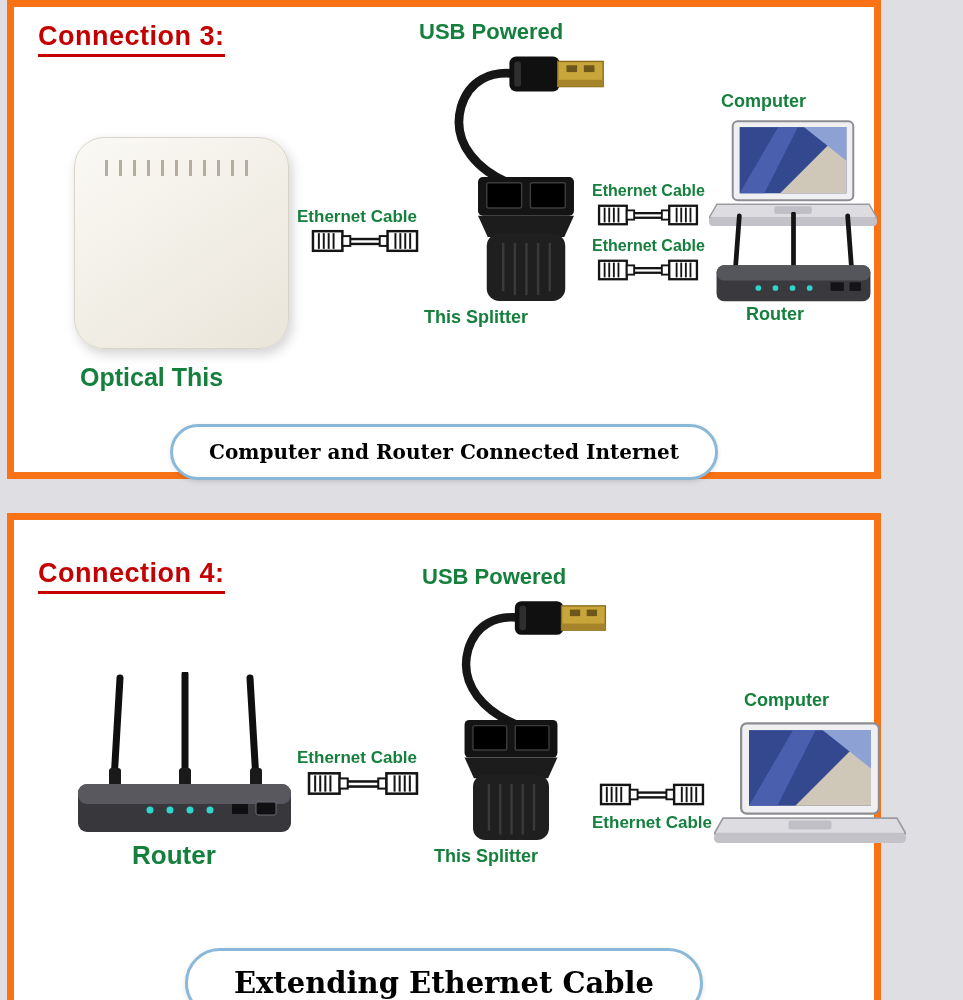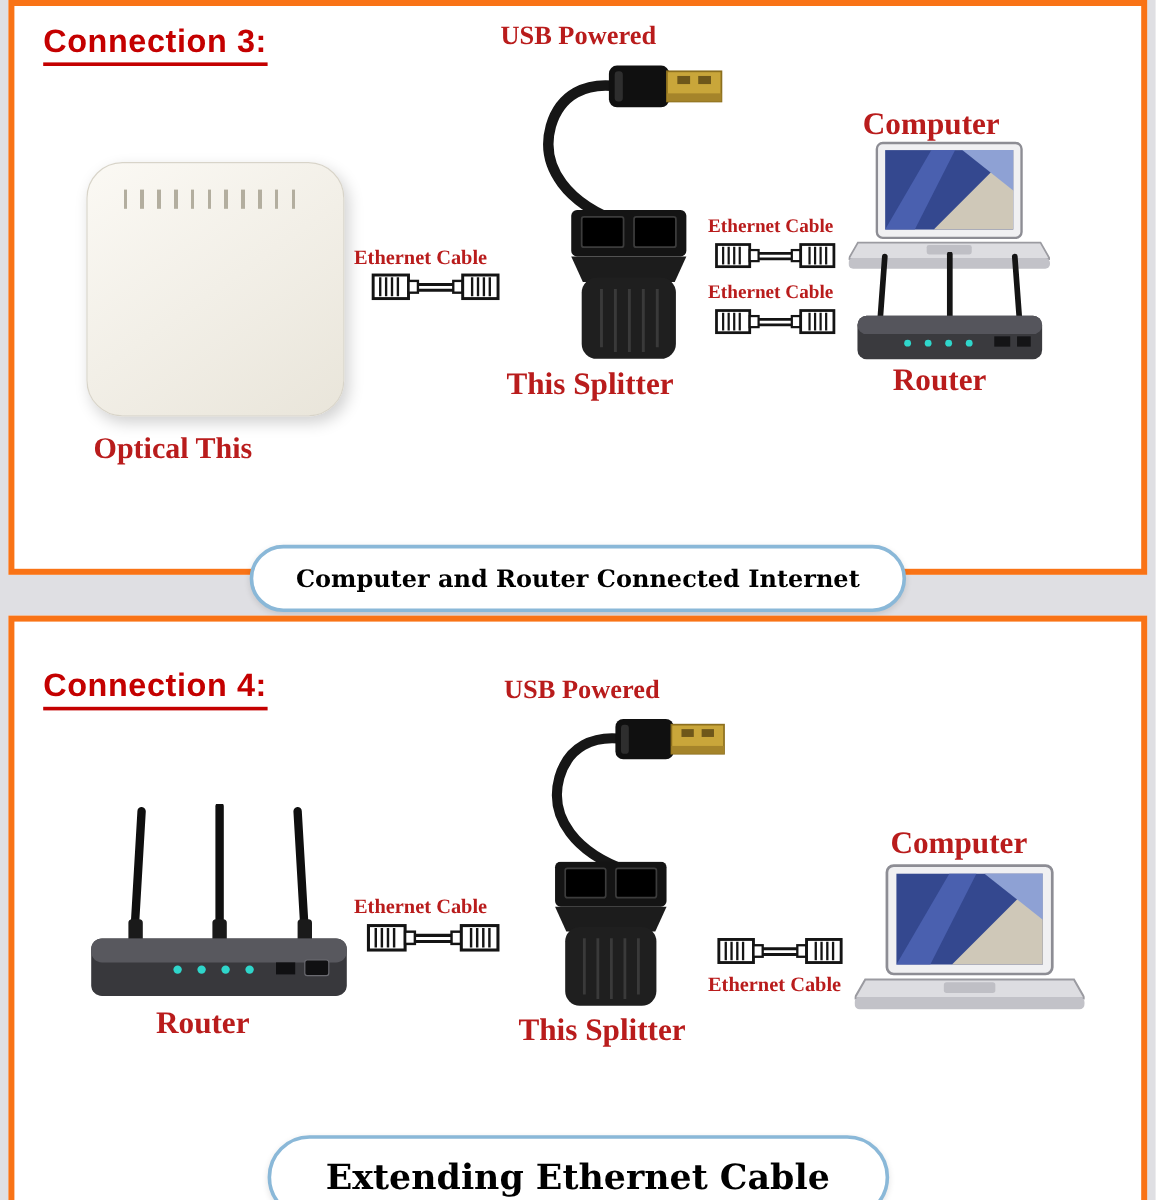--- a/index.html
+++ b/index.html
@@ -3,39 +3,39 @@
 <meta charset="utf-8">
 <style>
   * { box-sizing: border-box; margin: 0; padding: 0; }
   body {
     width: 963px; height: 1000px; position: relative;
     background: #dfdfe3;
     font-family: "Liberation Sans", sans-serif;
     overflow: hidden;
   }
   .panel {
-    position: absolute; left: 7px; width: 949px;
-    background: #ffffff; border: 5px solid #f97316;
+    position: absolute; left: 7px; width: 874px;
+    background: #ffffff; border: 7px solid #f97316;
   }
   #panel-c3 { top: 0; height: 479px; }
   #panel-c4 { top: 513px; height: 509px; }
 
   .conn-title {
     position: absolute;
     font-family: "Liberation Sans", sans-serif;
     font-weight: bold; font-size: 27px; color: #c40000;
     border-bottom: 3px solid #c40000; padding-bottom: 2px;
     letter-spacing: 0.5px;
   }
   .lbl {
     position: absolute;
-    font-family: Liberation Serif, serif;
-    font-weight: bold; color: #b91c1c; white-space: nowrap;
-  }
-  .lbl-lg { font-size: 26px; }
+    font-family: Liberation Sans, sans-serif;
+    font-weight: bold; color: #15803d; white-space: nowrap;
+  }
+  .lbl-lg { font-size: 18px; }
   .lbl-md { font-size: 21px; }
   .lbl-sm { font-size: 16px; }
   .icon-abs { position: absolute; }
 
   .modem {
     position: absolute;
     background: linear-gradient(145deg, #fbf9f4, #e9e5da);
     border: 1px solid #d8d4c9; border-radius: 30px;
     box-shadow: 3px 5px 12px rgba(0,0,0,0.18);
   }
@@ -45,21 +45,21 @@
   }
 
   .caption-pill {
     position: absolute; left: 50%; transform: translateX(-50%);
     background: #fff; border: 3px solid #8ab8d8; border-radius: 42px;
     box-shadow: 0 2px 5px rgba(0,0,0,0.12);
     font-family: "DejaVu Serif", "Liberation Serif", serif;
     font-weight: bold; color: #000; white-space: nowrap;
     display: inline-block;
   }
-  #pill-c3 { top: 417px; padding: 13px 36px; font-size: 20px; margin-top: 32px; }
+  #pill-c3 { top: 417px; padding: 13px 36px; font-size: 20px; }
   #pill-c4 { top: 428px; padding: 15px 46px; font-size: 29px; }
 </style>
 </head>
 <body>
 
 <svg width="0" height="0" style="position:absolute" aria-hidden="true">
   <defs>
     <symbol id="sym-usb" viewBox="0 0 185 150">
       <path d="M92,148 C45,132 20,100 30,64 C38,37 60,26 88,30" fill="none" stroke="#161616" stroke-width="9" stroke-linecap="round"></path>
       <rect x="80" y="12" width="52" height="36" rx="7" fill="#101010"></rect>

